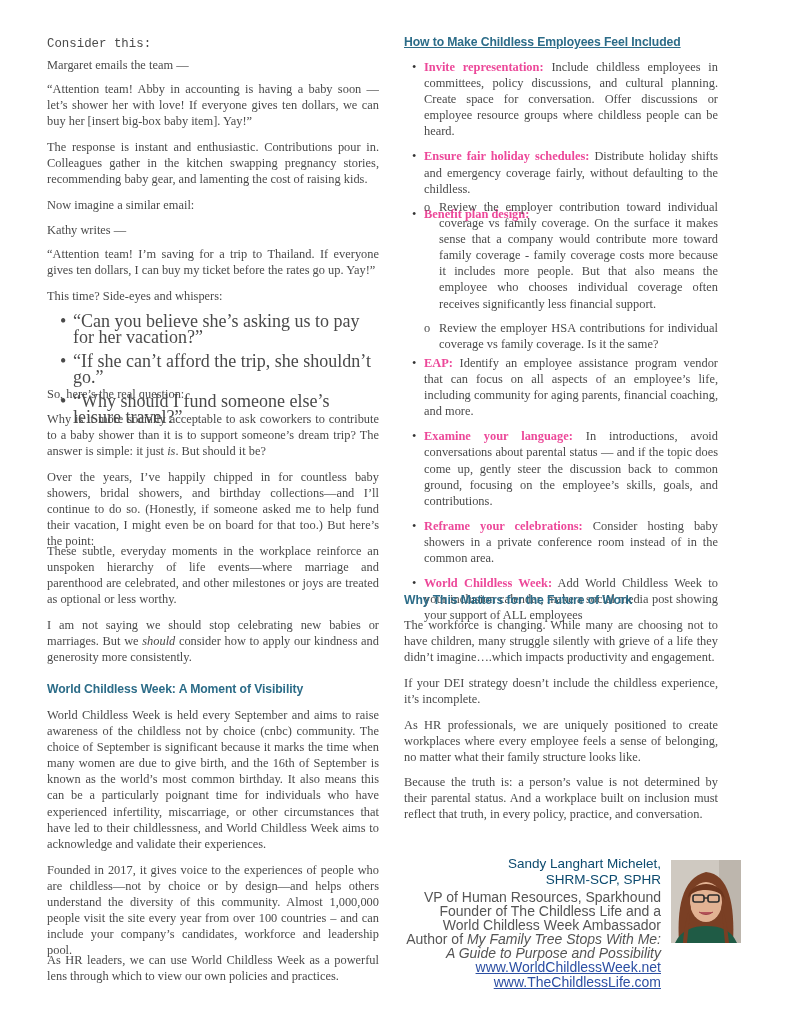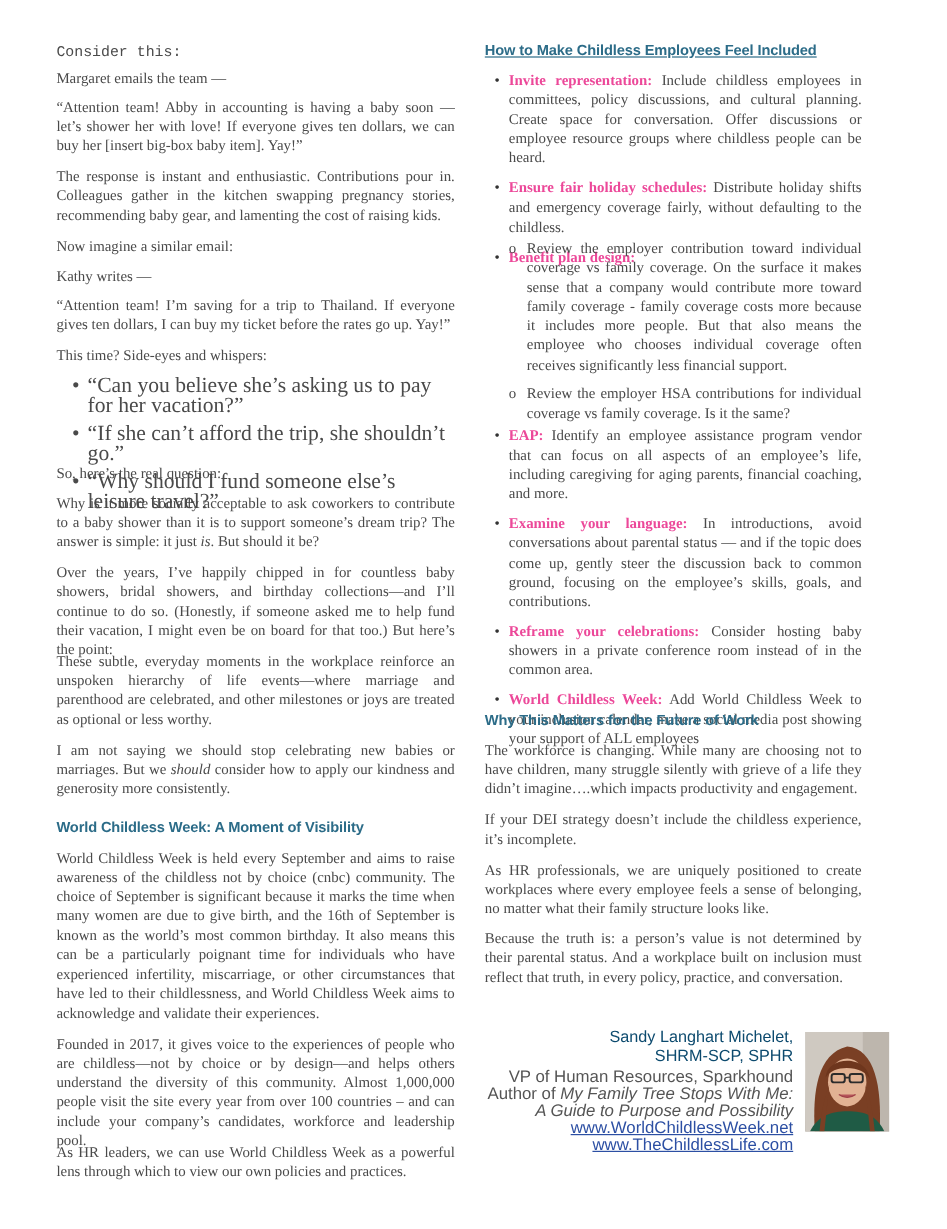--- a/index.html
+++ b/index.html
@@ -67,21 +67,21 @@
     <li style="margin-bottom:8px;">
       <span class="bullet">•</span><b>Benefit plan design:</b>
     </li>
   </ul>
   <ul class="sub" style="position:absolute;top:199px;width:314px;">
     <li style="margin-bottom:8px;"><span class="obullet">o</span><span>Review the employer contribution toward individual coverage vs family coverage. On the surface it makes sense that a company would contribute more toward family coverage - family coverage costs more because it includes more people. But that also means the employee who chooses individual coverage often receives significantly less financial support.</span></li>
     <li><span class="obullet">o</span><span>Review the employer HSA contributions for individual coverage vs family coverage. Is it the same?</span></li>
   </ul>
   <ul class="tips" style="position:absolute;top:355px;width:314px;">
     <li style="margin-bottom:9px;">
-      <span class="bullet">•</span><b>EAP:</b><span> Identify an employee assistance program vendor that can focus on all aspects of an employee’s life, including caregiving for aging parents, financial coaching, and more.</span>
+      <span class="bullet">•</span><b>EAP:</b><span> Identify an employee assistance program vendor that can focus on all aspects of an employee’s life, including community for aging parents, financial coaching, and more.</span>
     </li>
     <li style="margin-bottom:9px;">
       <span class="bullet">•</span><b>Examine your language:</b><span> In introductions, avoid conversations about parental status — and if the topic does come up, gently steer the discussion back to common ground, focusing on the employee’s skills, goals, and contributions.</span>
     </li>
     <li style="margin-bottom:9px;">
       <span class="bullet">•</span><b>Reframe your celebrations:</b><span> Consider hosting baby showers in a private conference room instead of in the common area.</span>
     </li>
     <li>
       <span class="bullet">•</span><b>World Childless Week:</b><span> Add World Childless Week to your inclusion calendar, make a social media post showing your support of ALL employees</span>
     </li>
@@ -90,20 +90,21 @@
   <p style="position:absolute;top:617px;width:314px;">The workforce is changing. While many are choosing not to have children, many struggle silently with grieve of a life they didn’t imagine….which impacts productivity and engagement.</p>
   <p style="position:absolute;top:675px;width:314px;">If your DEI strategy doesn’t include the childless experience, it’s incomplete.</p>
   <p style="position:absolute;top:717px;width:314px;">As HR professionals, we are uniquely positioned to create workplaces where every employee feels a sense of belonging, no matter what their family structure looks like.</p>
   <p style="position:absolute;top:774px;width:314px;">Because the truth is: a person’s value is not determined by their parental status. And a workplace built on inclusion must reflect that truth, in every policy, practice, and conversation.</p>
 </div>
 
 <div class="sig">
   <div class="name">Sandy Langhart Michelet,</div>
   <div class="name">SHRM-SCP, SPHR</div>
   <div class="line" style="margin-top:2px;">VP of Human Resources, Sparkhound</div>
+  <div class="line">Founder of The Childless Life and a World Childless Week Ambassador</div>
   <div class="line"><span>Author of </span><i>My Family Tree Stops With Me: A Guide to Purpose and Possibility</i></div>
   <div class="line"><a href="#">www.WorldChildlessWeek.net</a></div>
   <div class="line"><a href="#">www.TheChildlessLife.com</a></div>
 </div>
 
 <div class="photo" title="author headshot">
   <svg width="70" height="83" viewBox="0 0 70 83">
     <rect width="70" height="83" fill="#cfc9c1"></rect>
     <rect x="48" y="0" width="22" height="83" fill="#bdb6ad"></rect>
     <path d="M8 83 C6 50, 10 18, 35 12 C58 14, 64 45, 62 83 Z" fill="#7a3f24"></path>

